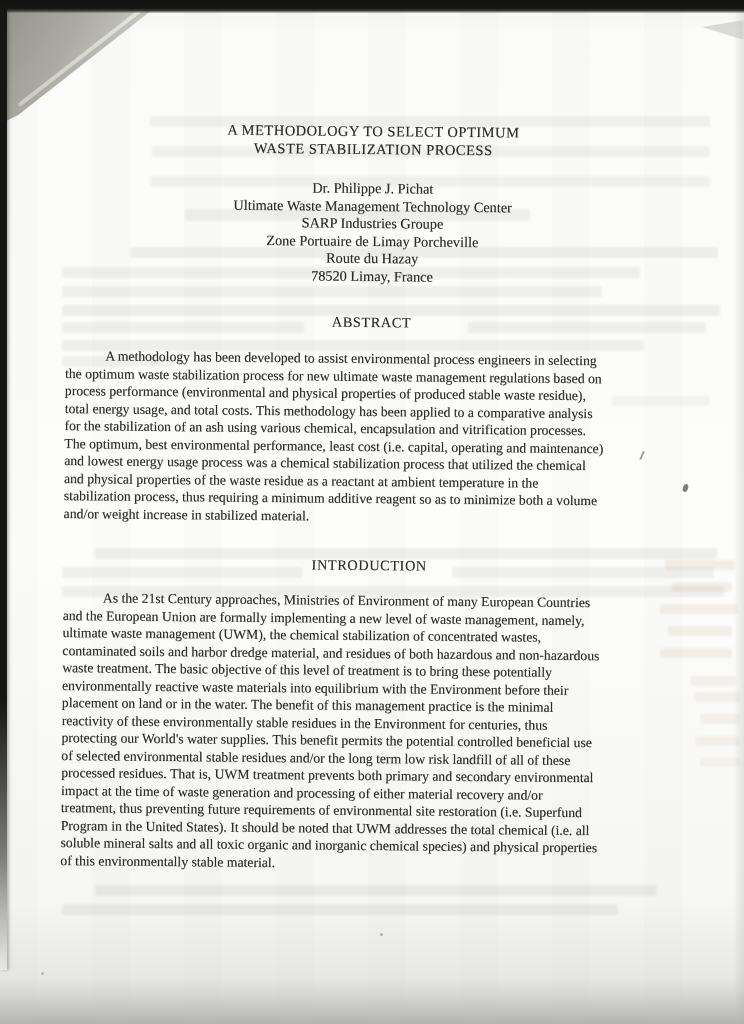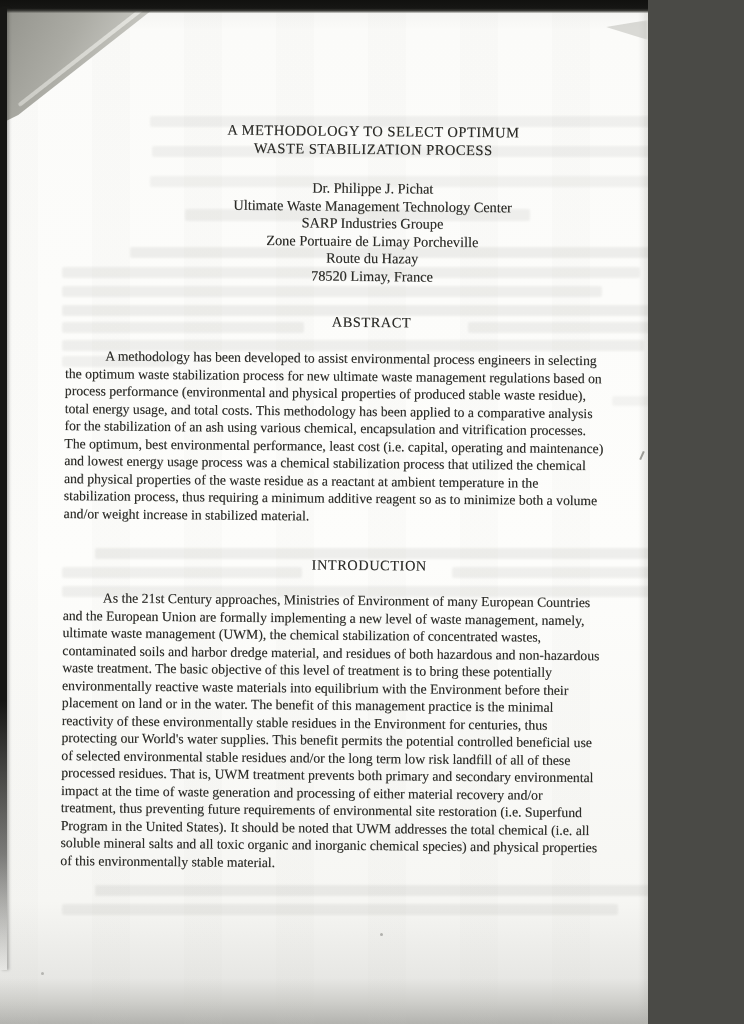--- a/index.html
+++ b/index.html
@@ -1,17 +1,17 @@
 <!DOCTYPE html>
 <html><head>
 <meta charset="utf-8">
 <style>
   html,body{margin:0;padding:0;background:#4a4a46;}
   .scan{
-    position:relative;width:648px;height:1024px;overflow:hidden;
+    position:relative;width:744px;height:1024px;overflow:hidden;
     font-family:"Liberation Serif","DejaVu Serif",serif;
     background:#fbfbf9;
   }
   
   .page-bg{
     position:absolute;inset:0;z-index:0;
     background:
       repeating-linear-gradient(90deg, rgba(196,196,190,0.05) 0 38px, rgba(255,255,255,0) 38px 92px),
       linear-gradient(180deg,#f0f0ee 0,#fbfbf9 30px,#fdfdfb 55%,#f6f6f3 88%,#e7e7e4 95.5%,#cfcfcb 97.8%,#b3b3af 100%);
   }

